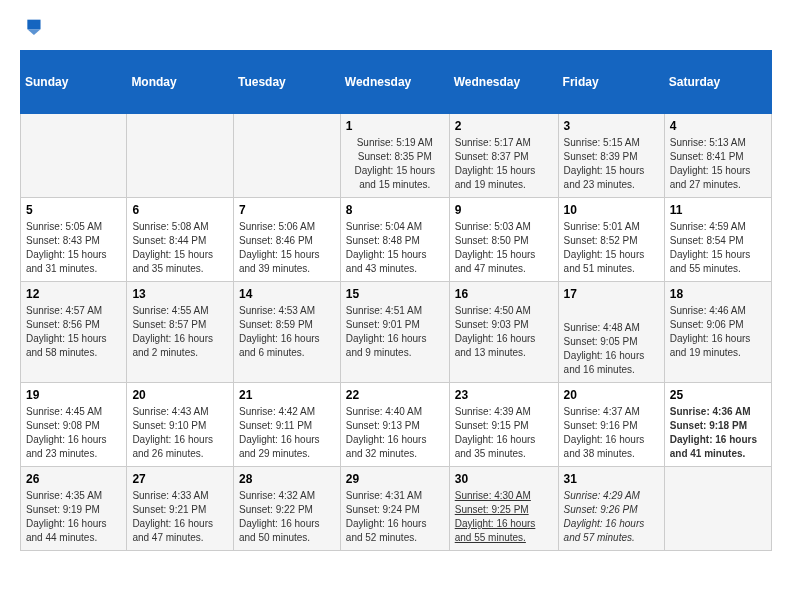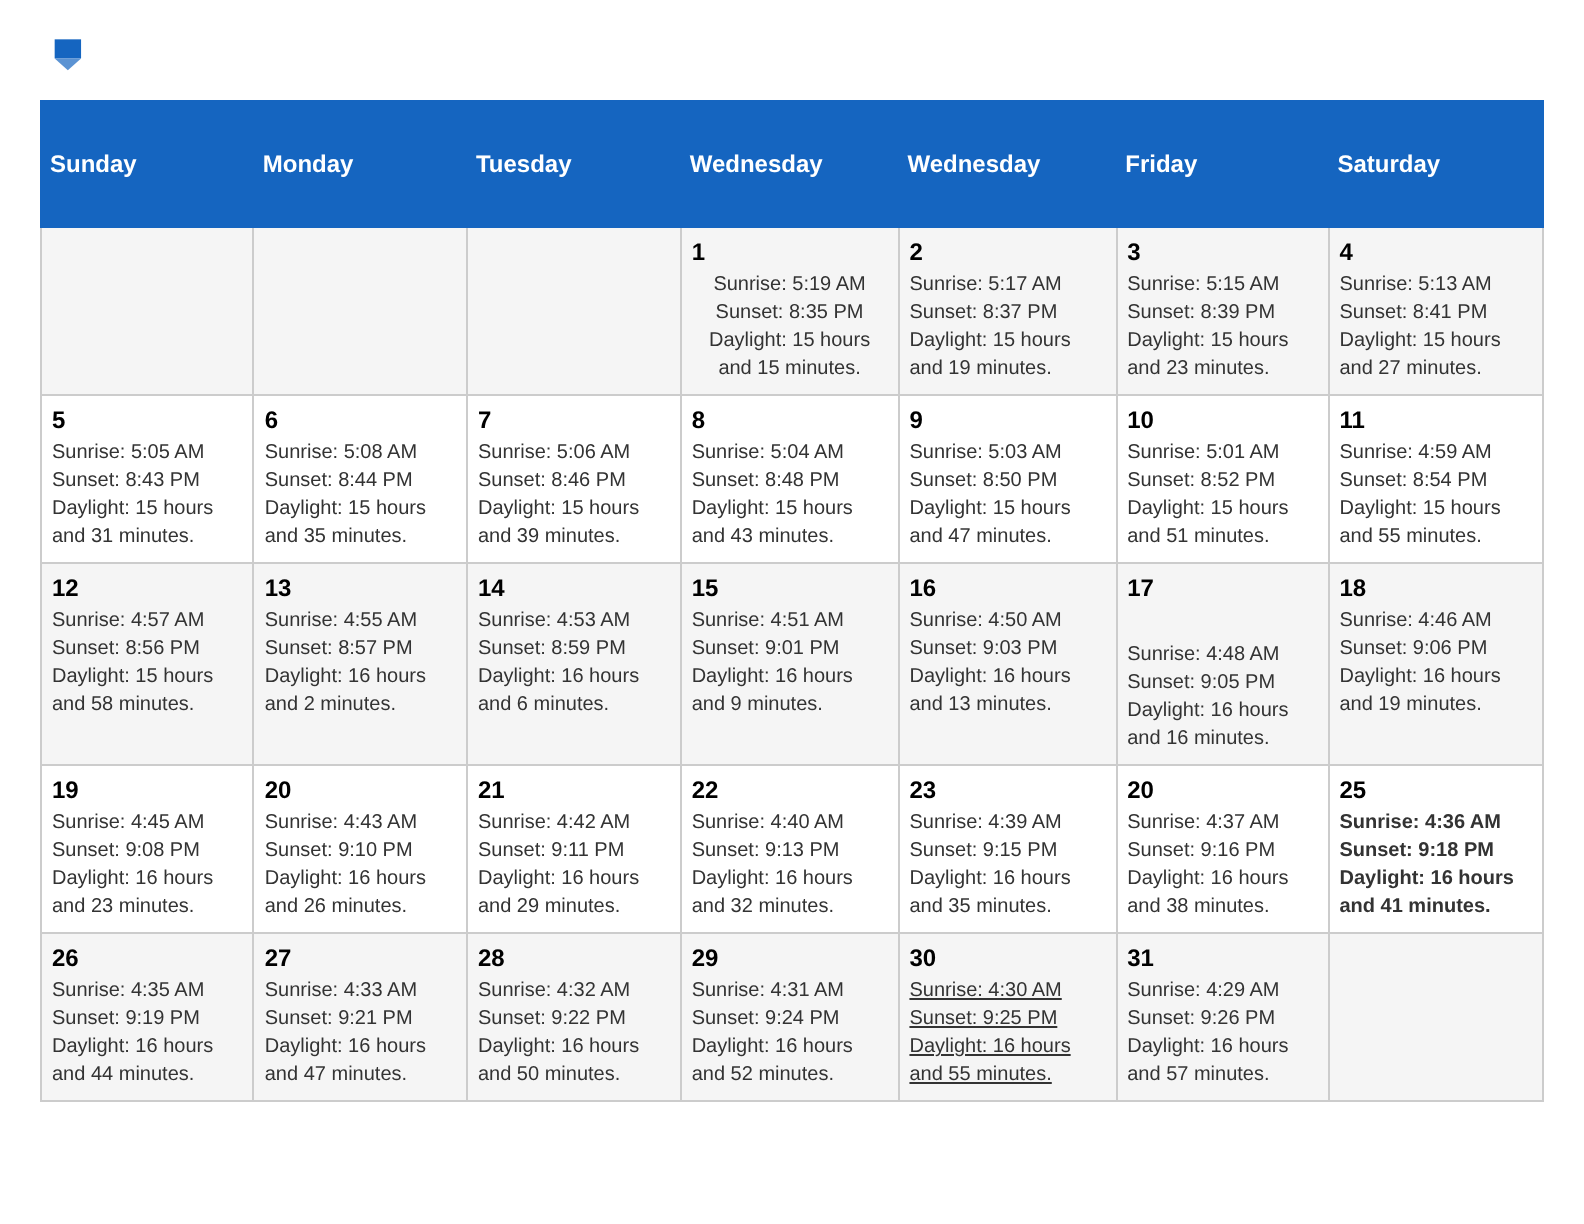--- a/index.html
+++ b/index.html
@@ -337,21 +337,21 @@
         </td>
         <td>
           <span class="day-number">30</span>
           <div class="day-info" style="white-space: pre-line; text-decoration: underline;">Sunrise: 4:30 AM
 Sunset: 9:25 PM
 Daylight: 16 hours
 and 55 minutes.</div>
         </td>
         <td>
           <span class="day-number">31</span>
-          <div class="day-info" style="white-space: pre-line;">Sunrise: 4:29 AM
+          <div class="day-info" style="white-space: pre-line; font-style: italic;">Sunrise: 4:29 AM
 Sunset: 9:26 PM
 Daylight: 16 hours
 and 57 minutes.</div>
         </td>
         <td class="empty-cell"></td>
       </tr>
     </tbody>
 </table>
 
 </body></html>

